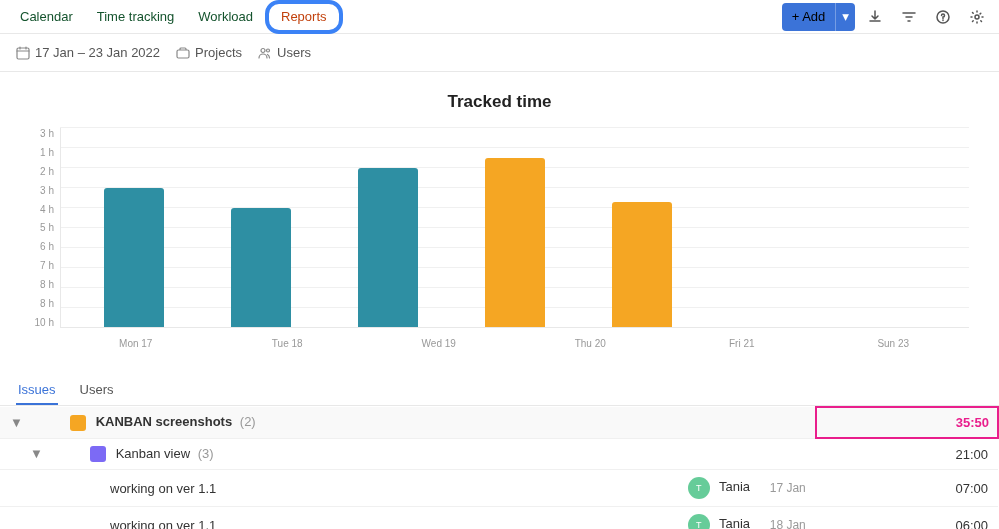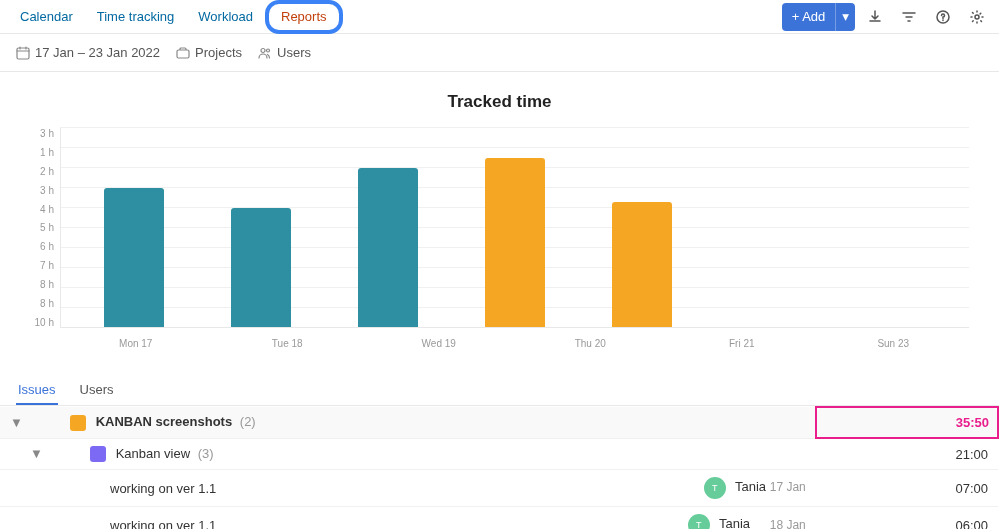--- a/index.html
+++ b/index.html
@@ -1,21 +1,21 @@
 <!DOCTYPE html>
 <html><head>
   <meta charset="utf-8">
   <style>
     * { box-sizing: border-box; margin: 0; padding: 0; }
     body { font-family: -apple-system, BlinkMacSystemFont, 'Segoe UI', sans-serif; font-size: 13px; color: #333; background: #fff; width: 999px; height: 529px; overflow: hidden; }
-    .nav-item { padding: 0 12px; height: 34px; display: flex; align-items: center; cursor: pointer; color: #0369a1; font-size: 13px; position: relative; }
+    .nav-item { padding: 0 12px; height: 34px; display: flex; align-items: center; cursor: pointer; color: #14532d; font-size: 13px; position: relative; }
     .nav-item.active-box { border: 4px solid #3b82f6; border-radius: 14px; color: #c2410c; }
 
     .top-nav-right { margin-left: auto; display: flex; align-items: center; gap: 6px; }
-    .add-btn { background: #3b73d8; color: #ffffff; border: none; border-radius: 4px 0 0 4px; padding: 5px 10px; font-size: 13px; cursor: pointer; display: flex; align-items: center; gap: 4px; height: 28px; }
+    .add-btn { background: #3b73d8; color: #000000; border: none; border-radius: 4px 0 0 4px; padding: 5px 10px; font-size: 13px; cursor: pointer; display: flex; align-items: center; gap: 4px; height: 28px; }
     .add-btn-arrow { background: #3b73d8; color: #fff; border: none; border-left: 1px solid rgba(255,255,255,0.3); border-radius: 0 4px 4px 0; padding: 5px 6px; cursor: pointer; height: 28px; display: flex; align-items: center; }
     .icon-btn { width: 28px; height: 28px; display: flex; align-items: center; justify-content: center; cursor: pointer; color: #666; border-radius: 4px; }
 
     
     .sub-nav { display: flex; align-items: center; height: 38px; padding: 0 16px; border-bottom: 1px solid #e8e8e8; gap: 16px; }
     .sub-nav-item { display: flex; align-items: center; gap: 5px; color: #555; cursor: pointer; font-size: 13px; }
     .sub-nav-item svg { color: #888; }
 
     
     .chart-section { padding: 20px 30px 10px; }
@@ -239,21 +239,21 @@
       </tr>
 
       <tr class="row-item">
         <td></td>
         <td>
           <span>working on ver 1.1</span>
         </td>
         <td style="text-align:right; padding-right:10px;">
           <span class="user-avatar" style="background:#6c9; color:#fff; font-size:9px;">T</span>
           <span>Tania</span>
-          <span class="date-cell" style="">17 Jan</span>
+          <span class="date-cell" style="margin-left:16px;">17 Jan</span>
         </td>
         <td class="time-cell no-highlight">07:00</td>
       </tr>
 
       <tr class="row-item">
         <td></td>
         <td>
           <span>working on ver 1.1</span>
         </td>
         <td style="text-align:right; padding-right:10px;">

